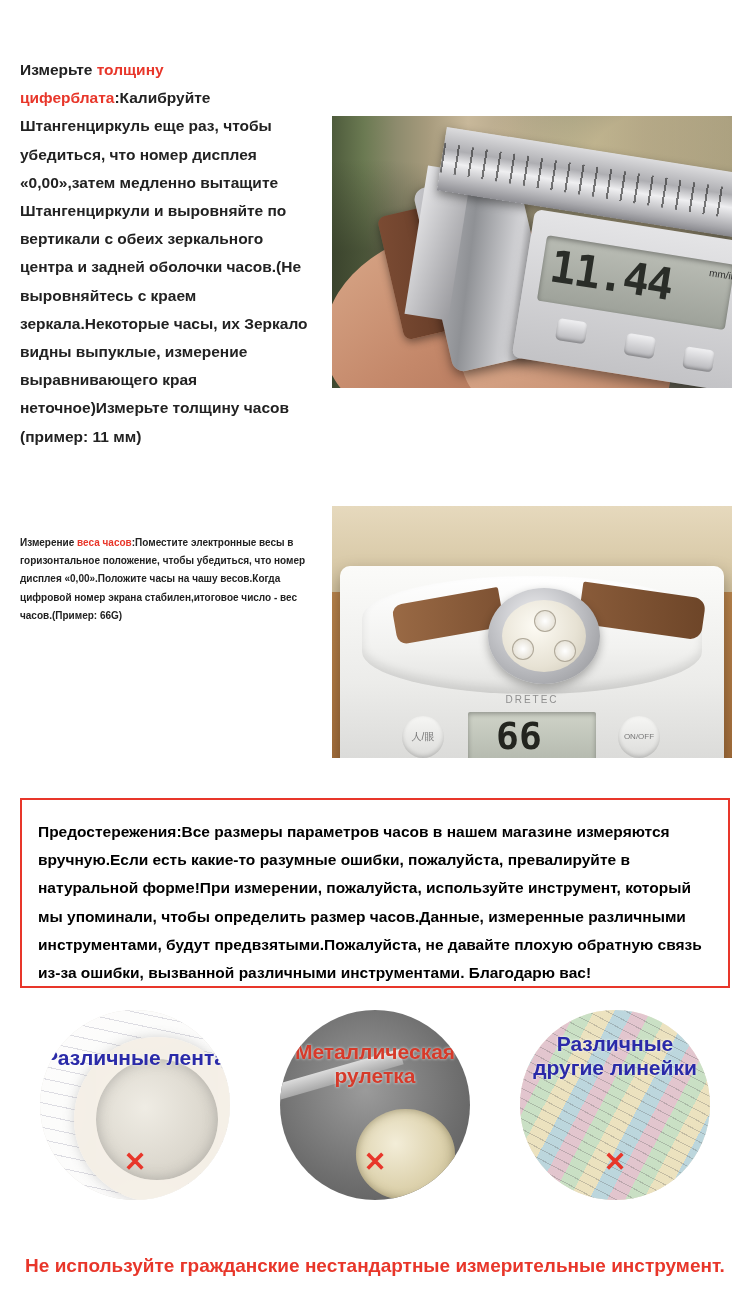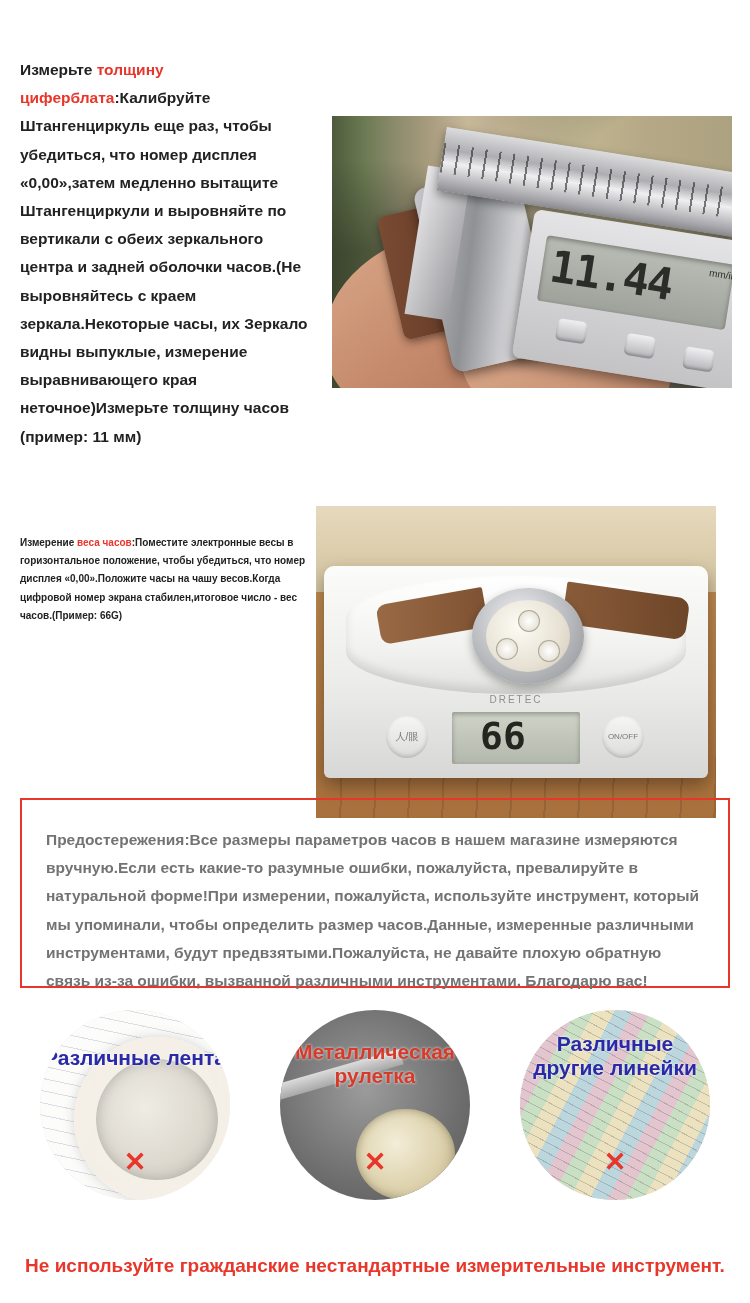--- a/index.html
+++ b/index.html
@@ -58,48 +58,48 @@
     left: 20px;
     top: 38px;
     width: 290px;
     font-size: 10px;
     line-height: 1.82;
     color: #222222;
     font-weight: 600;
   }
   .sec2 .photo {
     position: absolute;
-    left: 316px;
+    left: 332px;
     top: 10px;
     width: 400px;
-    height: 312px;
+    height: 252px;
     overflow: hidden;
     background: #15803d;
   }
 
   
   .warning-wrap {
     position: relative;
     height: 210px;
   }
   .warning-box {
     position: absolute;
     left: 20px;
     top: 12px;
     width: 710px;
     height: 190px;
     box-sizing: border-box;
     border: 2px solid #e8362a;
     padding: 18px 16px 0 16px;
   }
   .warning-box p {
-    margin: 8px;
+    margin: 0;
     font-size: 15.5px;
     line-height: 1.82;
-    color: #737373;
+    color: #000000;
     font-weight: 600;
   }
 
   
   .tools {
     position: relative;
     height: 250px;
   }
   .tool {
     position: absolute;

